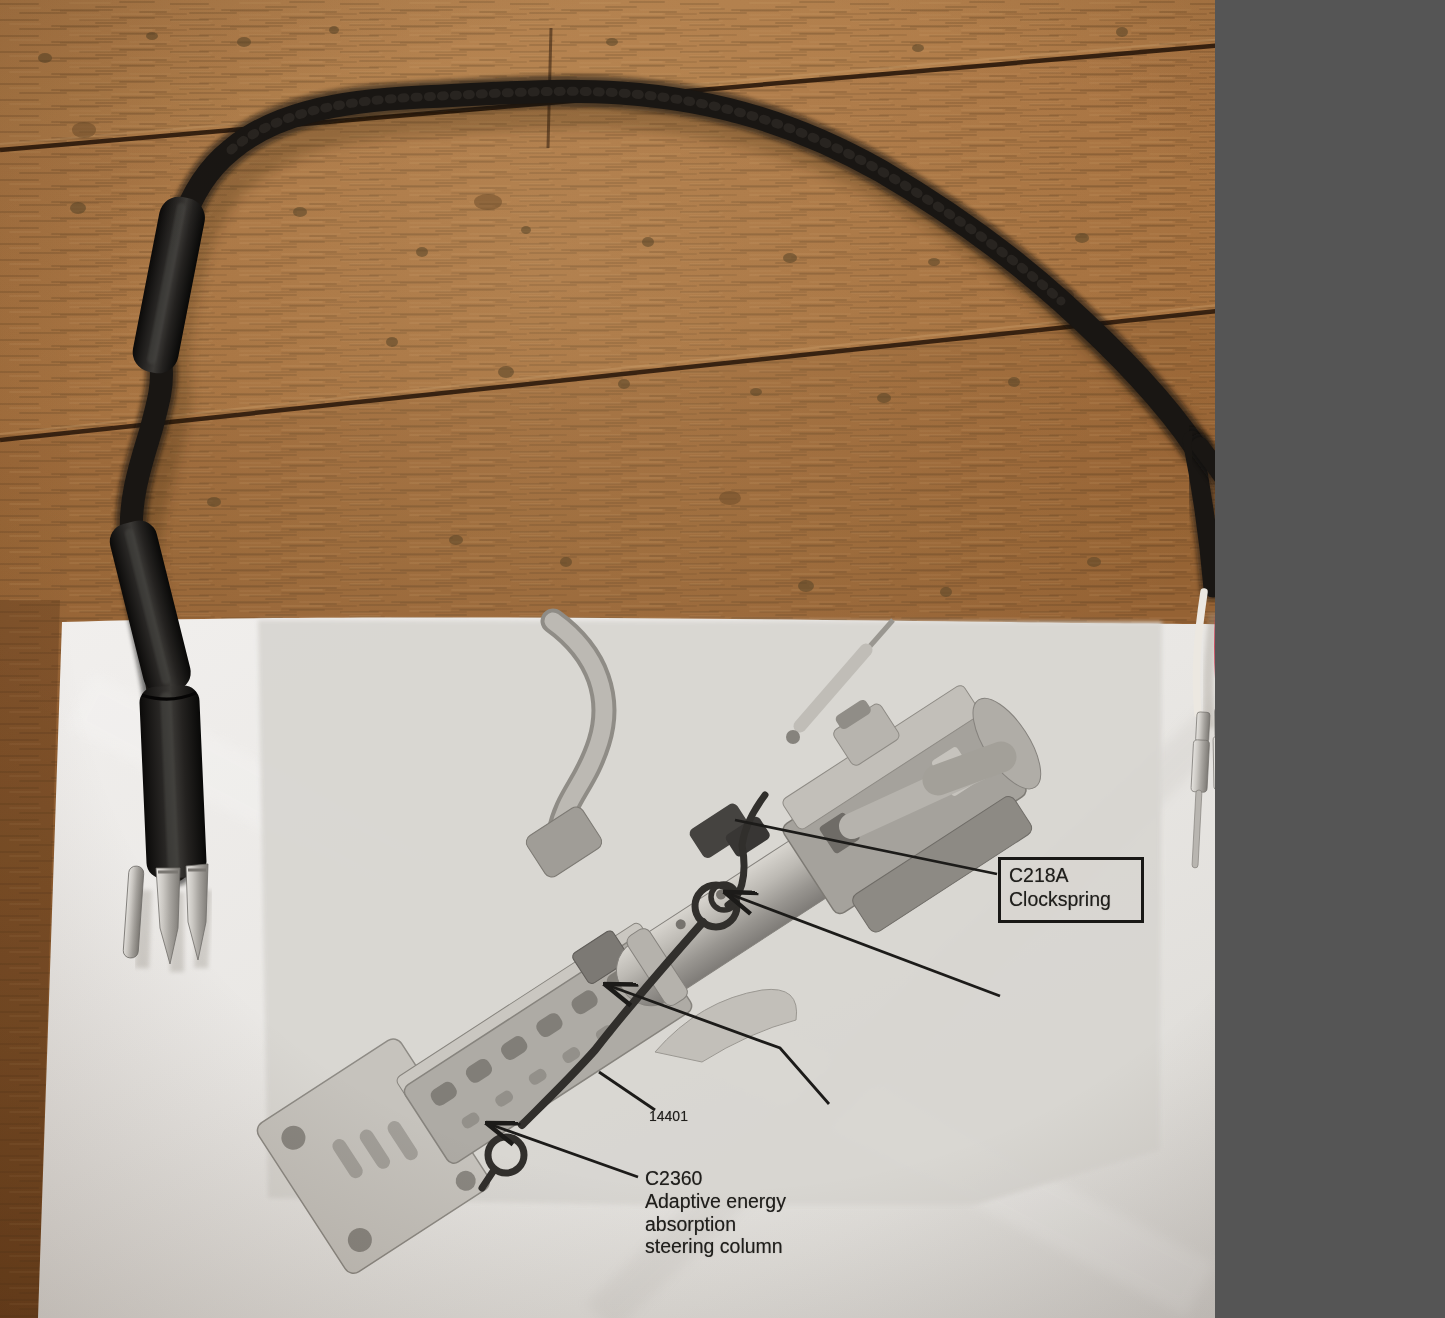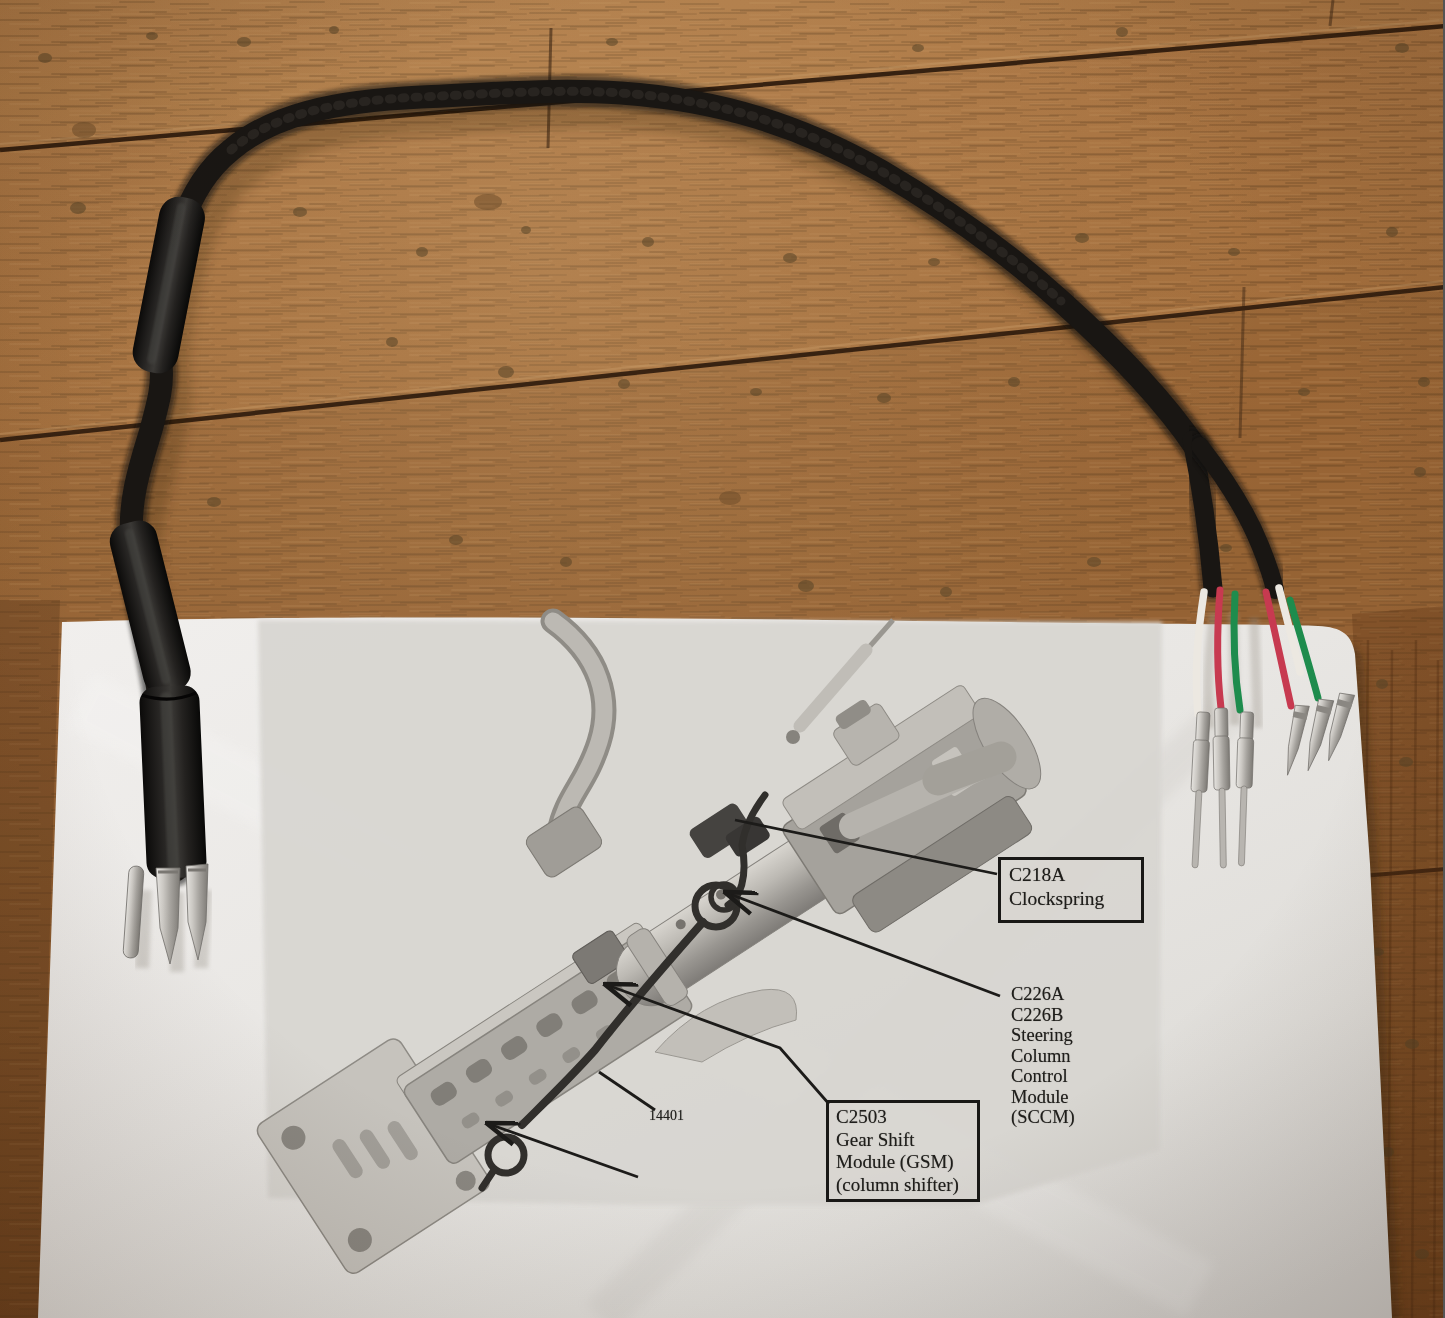--- a/index.html
+++ b/index.html
@@ -1,17 +1,17 @@
 <!DOCTYPE html>
 <html><head>
 <meta charset="utf-8">
 <style>
   html,body{margin:0;padding:0;background:#555;}
-  .stage{position:relative;width:1443px;height:1318px;overflow:hidden;
-         font-family:Liberation Serif, serif;}
+  .stage{position:relative;width:1215px;height:1318px;overflow:hidden;
+         font-family:Liberation Sans, sans-serif;}
   .stage svg{position:absolute;inset:0;display:block;}
   .print-label{position:absolute;color:#1f1e1b;
 ual    font-family:"Liberation Serif", serif;
     text-shadow:0 0 .8px rgba(46,44,40,.55);}
   .print-label .ln{white-space:nowrap;}
   .boxed{border:3px solid #191816;background:rgba(218,216,211,.25);}
   #lbl-c218a{left:998px;top:857px;width:124px;height:54px;padding:3px 8px;
              font-size:19.5px;line-height:24px;}
   #lbl-sccm{left:1011px;top:984px;font-size:18.5px;line-height:20.5px;}
   #lbl-14401{left:649px;top:1108px;font-size:14px;}
@@ -340,34 +340,25 @@
   </g>
 
   <rect x="0" y="0" width="1445" height="1318" fill="url(#vignette)"></rect>
 </svg>
 
   <div class="print-label boxed" id="lbl-c218a">
     <div class="ln">C218A</div>
     <div class="ln">Clockspring</div>
   </div>
 
-  <div class="print-label" id="lbl-sccm">
-    <div class="ln">C226A</div>
-    <div class="ln">C226B</div>
-    <div class="ln">Steering</div>
-    <div class="ln">Column</div>
-    <div class="ln">Control</div>
-    <div class="ln">Module</div>
-    <div class="ln">(SCCM)</div>
-  </div>
 
   <div class="print-label" id="lbl-14401">
     <div class="ln">14401</div>
   </div>
 
-  <div class="print-label boxed" id="lbl-gsm">
-    <div class="ln">C2503</div>
-    <div class="ln">Gear Shift</div>
-    <div class="ln">Module (GSM)</div>
-    <div class="ln">(column shifter)</div>
+
+  <div class="print-label" id="lbl-c2360">
+    <div class="ln">C2360</div>
+    <div class="ln">Adaptive energy</div>
+    <div class="ln">absorption</div>
+    <div class="ln">steering column</div>
   </div>
-
 </div>
 
 </body></html>

